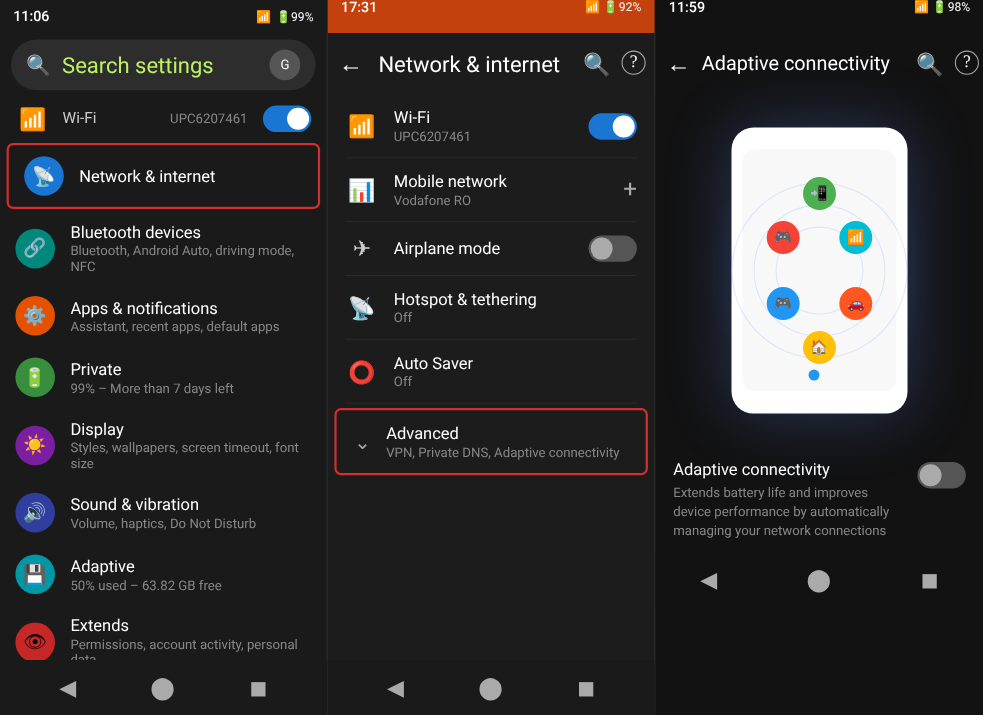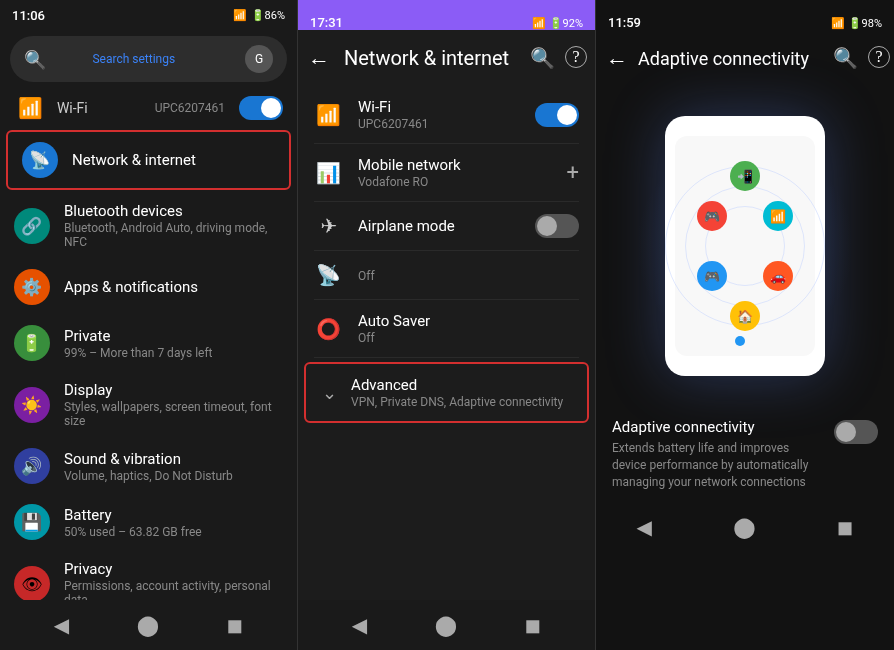--- a/index.html
+++ b/index.html
@@ -57,23 +57,22 @@
       gap: 10px;
     }
 
     .search-icon-wrap {
       color: #aaa;
       font-size: 18px;
     }
 
     .search-text {
       flex: 1;
-      color: #3b82f6;
-      font-size: 12px;
-      margin-left: 36px;
+      color: #bef264;
+      font-size: 20px;
     }
 
     .search-avatar {
       width: 28px;
       height: 28px;
       border-radius: 50%;
       background: #555;
       display: flex;
       align-items: center;
       justify-content: center;
@@ -199,23 +198,23 @@
       height: 650px;
       background: #1c1c1c;
       display: flex;
       flex-direction: column;
       border-right: 1px solid #333;
       flex-shrink: 0;
     }
 
     .panel-header {
       height: 30px;
-      background: #8b5cf6;
-      display: flex;
-      align-items: flex-end;
+      background: #c2410c;
+      display: flex;
+      align-items: flex-start;
       justify-content: space-between;
       padding: 0 12px;
     }
 
     .header-bar {
       height: 56px;
       display: flex;
       align-items: center;
       padding: 0 8px 0 4px;
       gap: 8px;
@@ -323,21 +322,21 @@
       background: #121212;
       display: flex;
       flex-direction: column;
       flex-shrink: 0;
     }
 
     .adaptive-header {
       height: 30px;
       background: #121212;
       display: flex;
-      align-items: flex-end;
+      align-items: flex-start;
       justify-content: space-between;
       padding: 0 12px;
     }
 
     .adaptive-header-bar {
       height: 56px;
       display: flex;
       align-items: center;
       padding: 0 4px;
       gap: 4px;
@@ -468,21 +467,21 @@
   </style>
 </head>
 <body>
 
 <div class="panel1">
 
   <div class="status-bar">
     <span class="status-time">11:06</span>
     <div class="status-icons">
       <span>📶</span>
-      <span>🔋86%</span>
+      <span>🔋99%</span>
     </div>
   </div>
 
   <div class="search-bar">
     <span class="search-icon-wrap">🔍</span>
     <span class="search-text">Search settings</span>
     <div class="search-avatar">G</div>
   </div>
 
   <div class="wifi-row">
@@ -506,20 +505,21 @@
       <div class="setting-text">
         <div class="setting-title">Bluetooth devices</div>
         <div class="setting-subtitle">Bluetooth, Android Auto, driving mode, NFC</div>
       </div>
     </div>
 
     <div class="setting-item">
       <div class="setting-icon icon-orange">⚙️</div>
       <div class="setting-text">
         <div class="setting-title">Apps &amp; notifications</div>
+        <div class="setting-subtitle">Assistant, recent apps, default apps</div>
       </div>
     </div>
 
     <div class="setting-item">
       <div class="setting-icon icon-green">🔋</div>
       <div class="setting-text">
         <div class="setting-title">Private</div>
         <div class="setting-subtitle">99% – More than 7 days left</div>
       </div>
     </div>
@@ -536,29 +536,29 @@
       <div class="setting-icon icon-indigo">🔊</div>
       <div class="setting-text">
         <div class="setting-title">Sound &amp; vibration</div>
         <div class="setting-subtitle">Volume, haptics, Do Not Disturb</div>
       </div>
     </div>
 
     <div class="setting-item">
       <div class="setting-icon icon-cyan">💾</div>
       <div class="setting-text">
-        <div class="setting-title">Battery</div>
+        <div class="setting-title">Adaptive</div>
         <div class="setting-subtitle">50% used – 63.82 GB free</div>
       </div>
     </div>
 
     <div class="setting-item">
       <div class="setting-icon icon-red">👁</div>
       <div class="setting-text">
-        <div class="setting-title">Privacy</div>
+        <div class="setting-title">Extends</div>
         <div class="setting-subtitle">Permissions, account activity, personal data</div>
       </div>
     </div>
 
   </div>
 
   <div class="bottom-nav">
     <span class="nav-btn">◀</span>
     <span class="nav-btn">⬤</span>
     <span class="nav-btn">◼</span>
@@ -610,20 +610,21 @@
       <div class="net-item-text">
         <div class="net-item-title">Airplane mode</div>
       </div>
       <div class="net-toggle"></div>
     </div>
     <div class="net-divider"></div>
 
     <div class="net-item">
       <span class="net-item-icon">📡</span>
       <div class="net-item-text">
+        <div class="net-item-title">Hotspot &amp; tethering</div>
         <div class="net-item-sub">Off</div>
       </div>
     </div>
     <div class="net-divider"></div>
 
     <div class="net-item">
       <span class="net-item-icon">⭕</span>
       <div class="net-item-text">
         <div class="net-item-title">Auto Saver</div>
         <div class="net-item-sub">Off</div>

